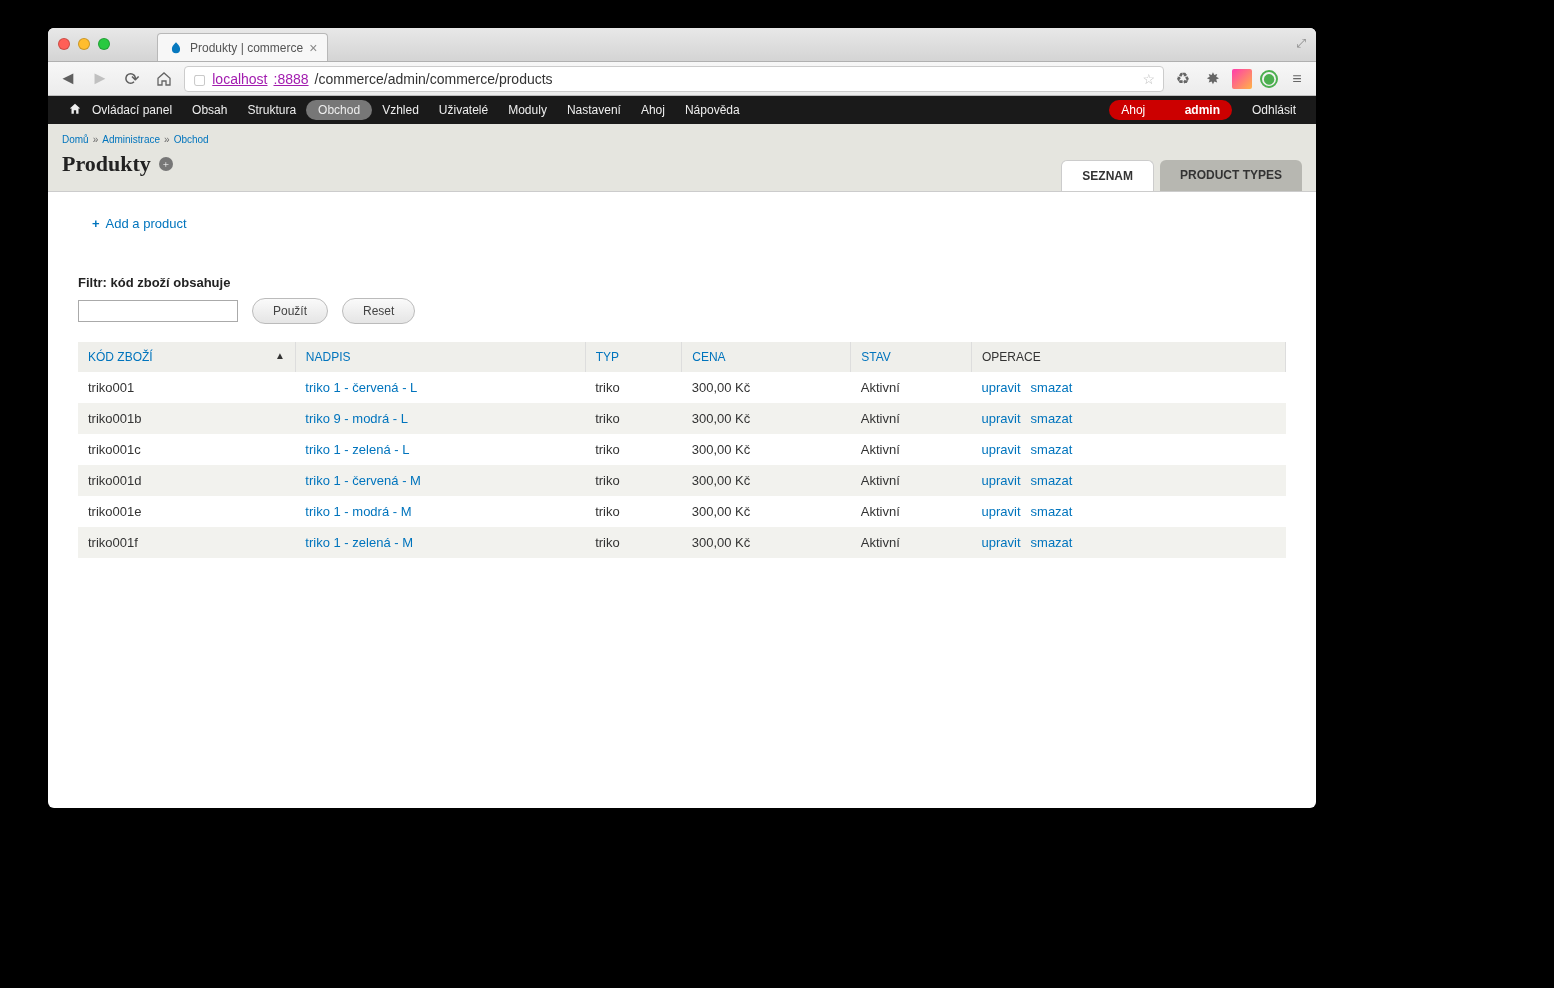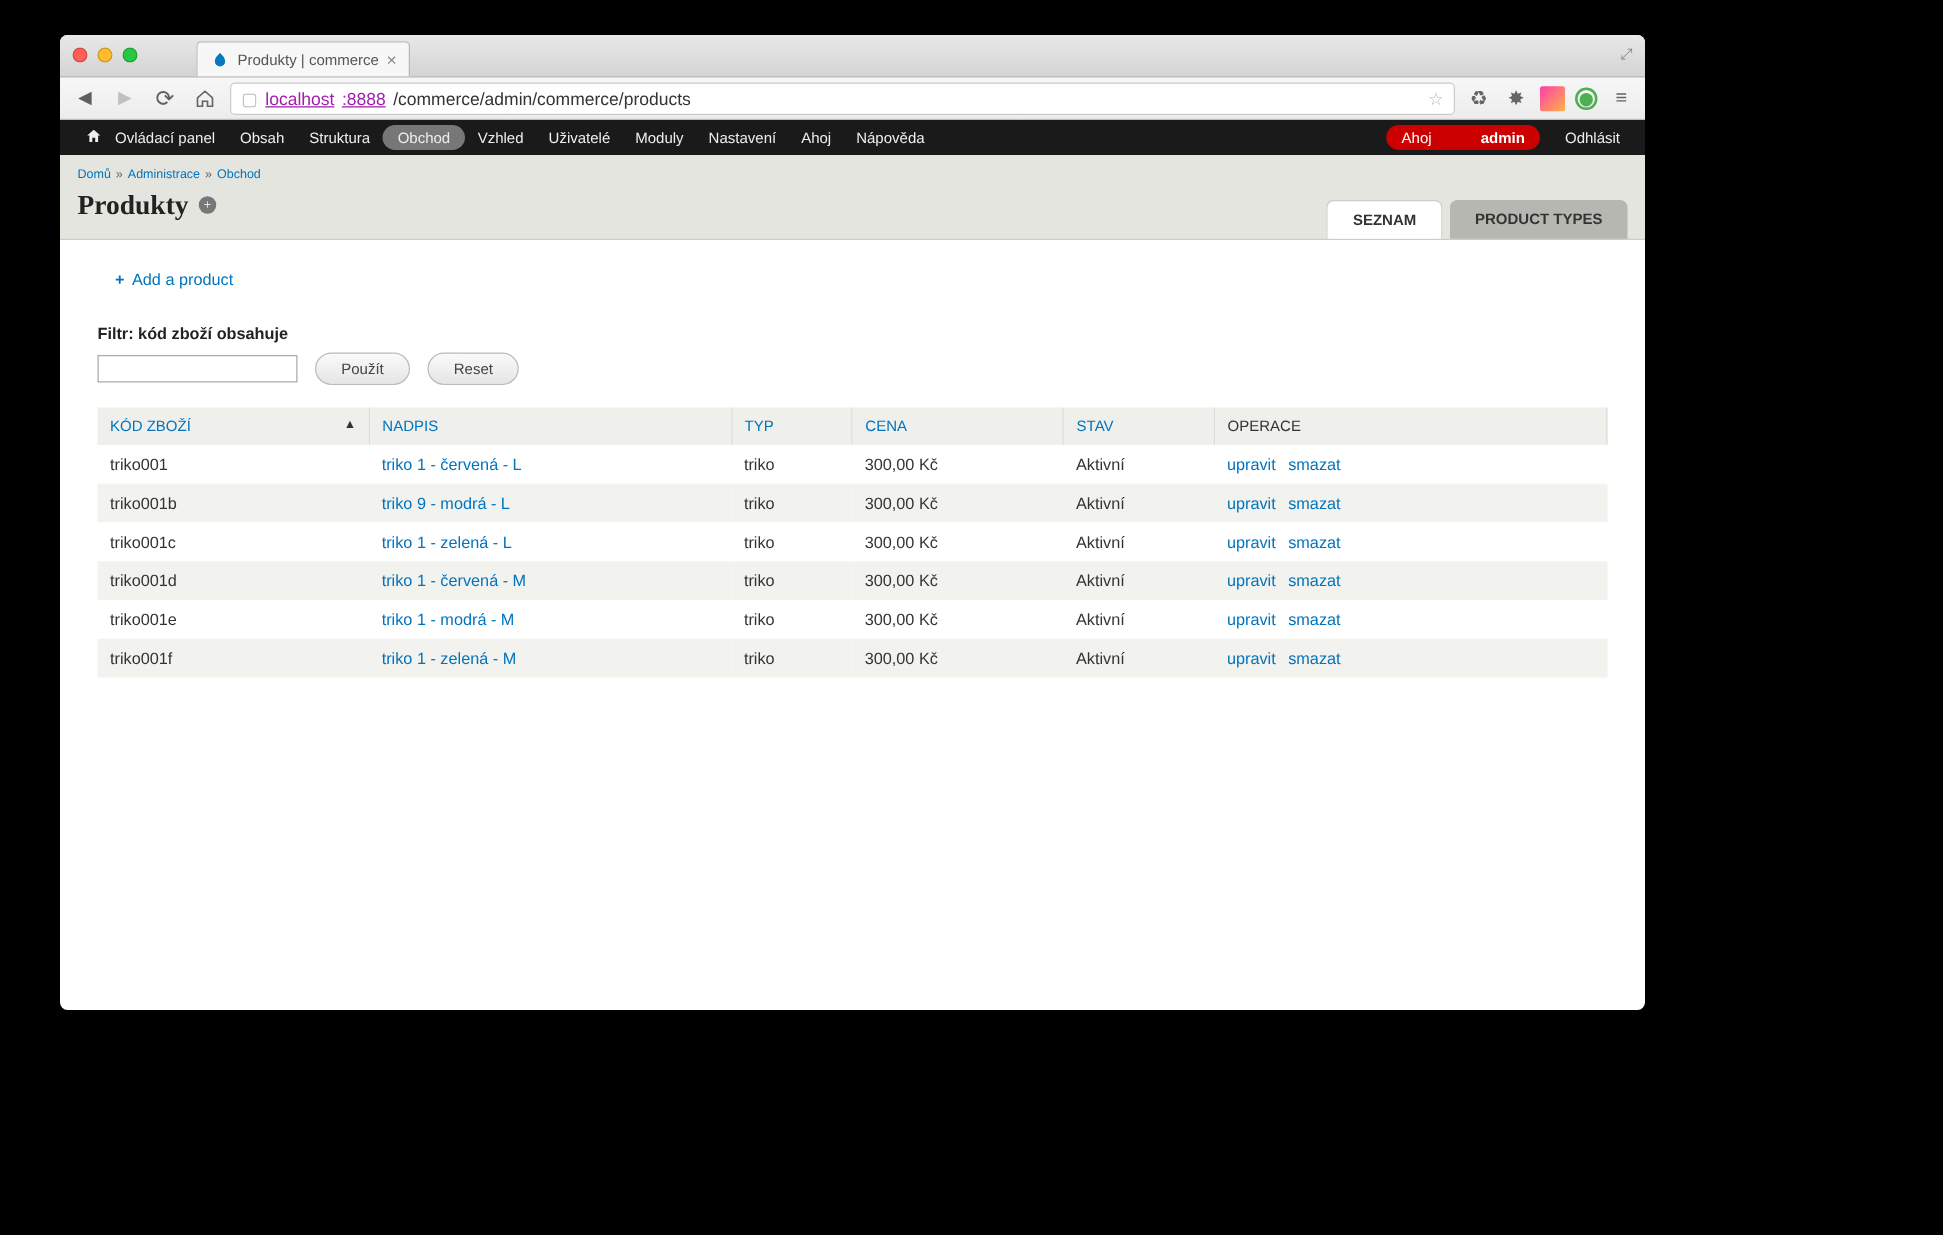--- a/index.html
+++ b/index.html
@@ -48,21 +48,21 @@
 .page-tabs { position: absolute; right: 14px; bottom: 0; display: flex; gap: 6px; }
 .page-tab { padding: 8px 20px; font-size: 12px; font-weight: bold; border-radius: 6px 6px 0 0; cursor: pointer; }
 .page-tab.active { background: #fff; color: #333; border: 1px solid #ccc; border-bottom: none; }
 .page-tab.inactive { background: #b7b7b1; color: #333; }
 
 
 .content { padding: 24px 30px; }
 .add-link { color: #0074bd; text-decoration: none; font-size: 13px; display: inline-flex; align-items: center; gap: 6px; margin-left: 14px; }
 .add-plus { color: #0074bd; font-weight: bold; }
 
-.filter-row { margin-top: 28px; font-size: 13px; }
+.filter-row { margin-top: 44px; font-size: 13px; }
 .filter-label { font-weight: bold; color: #222; }
 .filter-controls { margin-top: 8px; display: flex; align-items: center; gap: 14px; }
 .filter-input { width: 160px; height: 22px; border: 1px solid #aaa; padding: 0 4px; }
 .btn-pill { background: linear-gradient(#fafafa, #e5e5e5); border: 1px solid #bbb; border-radius: 14px; padding: 5px 20px; font-size: 12px; color: #444; cursor: pointer; font-family: inherit; }
 
 
 table.prod { width: 100%; border-collapse: collapse; margin-top: 18px; font-size: 13px; }
 table.prod th { background: #efefeb; text-align: left; padding: 8px 10px; font-weight: normal; color: #333; border-right: 1px solid #ddd; font-size: 12px; }
 table.prod th a { color: #0074bd; text-decoration: none; text-transform: uppercase; font-size: 12px; }
 table.prod th .sort-arr { float: right; font-size: 10px; }

